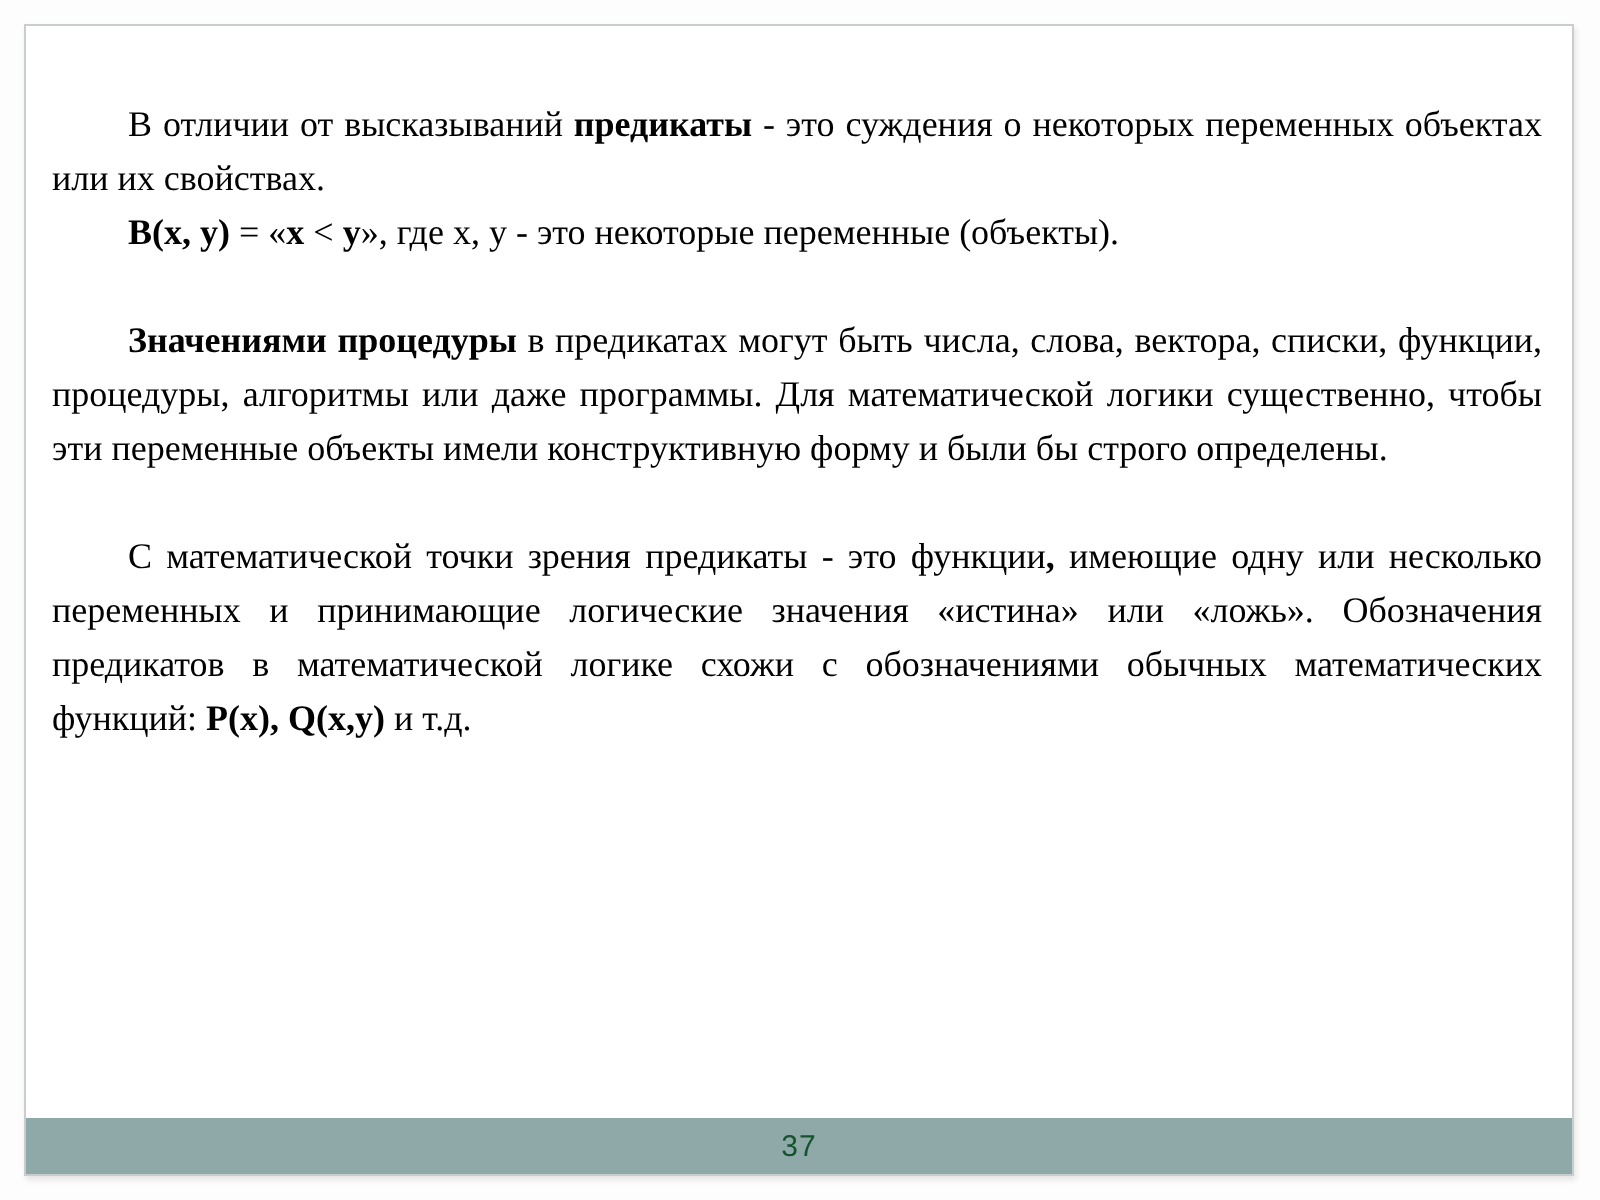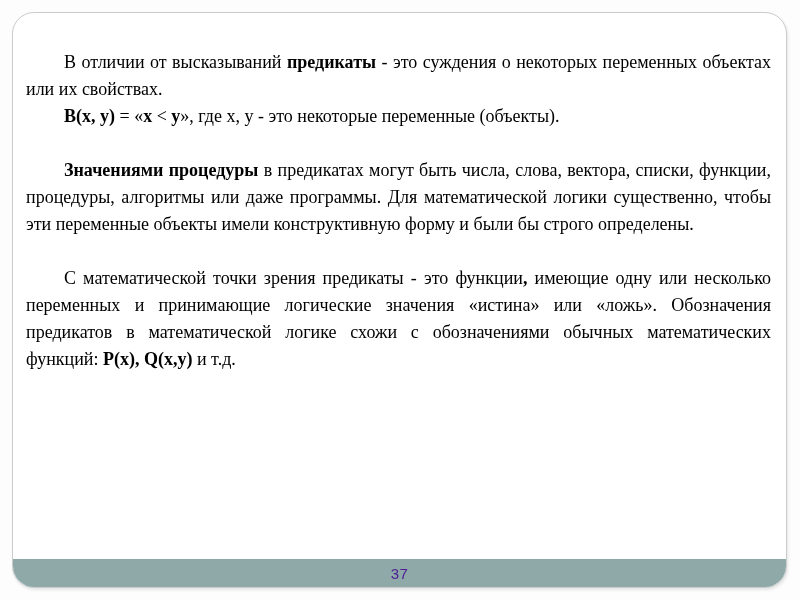--- a/index.html
+++ b/index.html
@@ -51,24 +51,24 @@
     font-family: "Liberation Sans", sans-serif;
     font-size: 15px;
     color: #e9efef;
     letter-spacing: 0.5px;
   }
 </style>
 </head>
 <body>
 
 <div class="canvas">
-  <div class="slide" style="border-color: rgb(201, 205, 205); border-radius: 22px;">
+  <div class="slide" style="border-color: rgb(201, 205, 205);">
     <div class="text-area" style="color: rgb(0, 0, 0);">
         <p class="para"><span class="">В отличии от высказываний </span><span class="run-b ">предикаты</span><span class=""> - это суждения о некоторых переменных объектах или их свойствах.</span></p>
         <p class="para"><span class="run-b ">B(x, y)</span><span class=""> = «</span><span class="run-b ">x</span><span class=""> &lt; </span><span class="run-b ">y</span><span class="">», где x, y - это некоторые переменные (объекты).</span></p>
         <p class="para gap"><span class="run-b ">Значениями процедуры</span><span class=""> в предикатах могут быть числа, слова, вектора, списки, функции, процедуры, алгоритмы или даже программы. Для математической логики существенно, чтобы эти переменные объекты имели конструктивную форму и были бы строго определены.</span></p>
         <p class="para gap"><span class="">С математической точки зрения предикаты - это функции</span><span class="run-b ">,</span><span class=""> имеющие одну или несколько переменных и принимающие логические значения «истина» или «ложь». Обозначения предикатов в математической логике схожи с обозначениями обычных математических функций: </span><span class="run-b ">P(x), Q(x,y)</span><span class=""> и т.д.</span></p>
       </div>
     <div class="footer-bar" style="background: rgb(142, 169, 168);">
-      <span class="page-number" style="color: #4c1d95;">37</span>
+      <span class="page-number" style="color: #14532d;">37</span>
     </div>
   </div>
 </div>
 
 </body></html>

